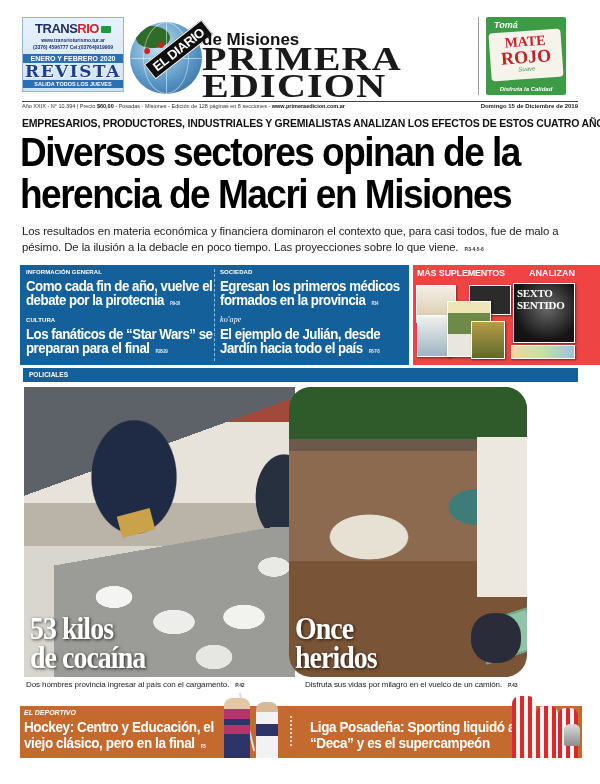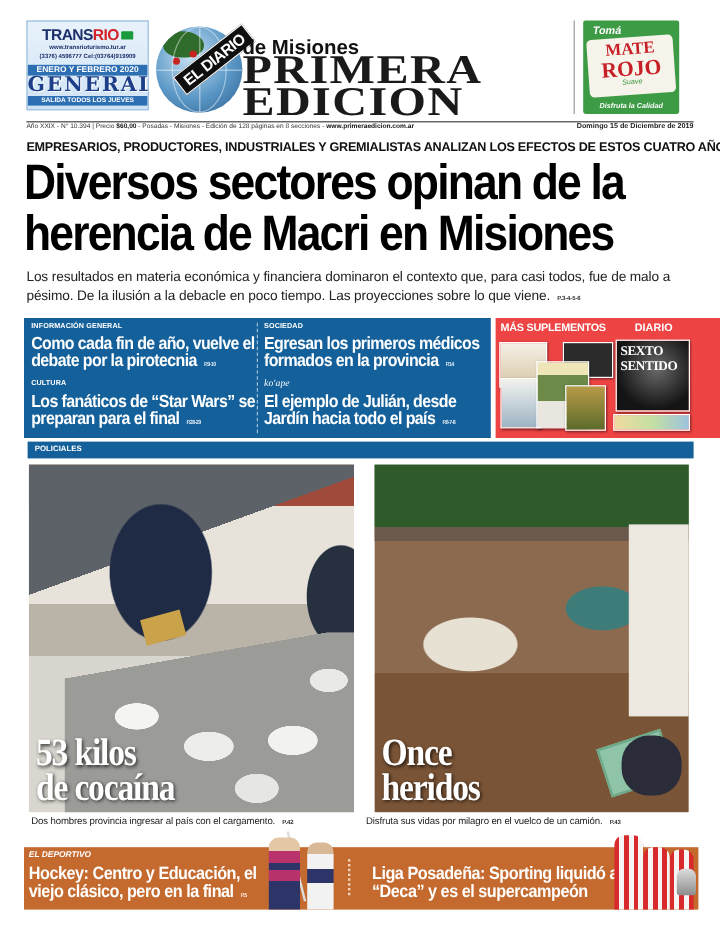--- a/index.html
+++ b/index.html
@@ -95,21 +95,21 @@
   .mag.m5 { left: 56px; top: 20px; width: 42px; height: 30px; background: #2b2b2b; }
   .mag.rev { left: 100px; top: 18px; width: 62px; height: 60px; background: radial-gradient(circle at 55% 40%, #6a6a6a, #141414 70%); }
   .rev-text { position: absolute; left: 104px; top: 22px; font-family: "Liberation Serif", serif; font-size: 11px; font-weight: bold; color: #fff; letter-spacing: -0.3px; }
   .mag.strip { left: 98px; top: 80px; width: 64px; height: 14px; background: linear-gradient(90deg, #f1d9a0, #c5e0a2, #9cc3dd); }
 
   
   .pol-bar { position: absolute; left: 23px; top: 368px; width: 555px; height: 14px; background: #14609a; }
   .pol-bar span { position: absolute; left: 6px; top: 3px; font-size: 6.5px; font-weight: bold; color: #fff; }
   .photo { position: absolute; top: 387px; height: 290px; overflow: hidden; font-family: Liberation Serif, serif; }
   .photo.p1 { left: 24px; width: 271px; }
-  .photo.p2 { left: 312px; width: 262px; }
+  .photo.p2 { left: 289px; width: 238px; border-radius: 22px; }
   .photo.p1 .bg {
     position: absolute; inset: 0;
     background:
       radial-gradient(ellipse 60px 80px at 110px 90px, #1f2a44 0 70%, transparent 72%),
       radial-gradient(ellipse 40px 60px at 260px 110px, #26303f 0 70%, transparent 72%),
       linear-gradient(160deg, #5d6168 0 28%, transparent 28%),
       linear-gradient(180deg, #a04a3c 0 12%, #e7e2da 12% 40%, #b9b3a8 40% 55%, #d9d6cf 55% 100%);
   }
   .photo.p1 .bags { position: absolute; left: 30px; right: 0; bottom: 0; height: 150px; background:
       radial-gradient(ellipse 30px 18px at 60px 70px, #f4f4f2 60%, transparent 62%),
@@ -160,21 +160,21 @@
 </head>
 <body>
 
 <div class="ad-left">
   <div class="brand">
     <span>TRANS</span><span class="rio">RIO</span><span class="flag"></span>
   </div>
   <div class="web">www.transrioturismo.tur.ar</div>
   <div class="web">(3376) 4596777  Cel:(03764)919909</div>
   <div class="band">ENERO Y FEBRERO 2020</div>
-  <div class="dest">GENERAL</div>
+  <div class="dest">REVISTA</div>
   <div class="sub">SALIDA TODOS LOS JUEVES</div>
 </div>
 
 <div class="globe">
   <div class="deco"></div>
   <div class="bulb" style="left:28px;top:20px;"></div>
   <div class="bulb" style="left:14px;top:26px;"></div>
   <div class="ring"></div>
   <div class="meridian"></div>
   <div class="eq"></div>
@@ -232,21 +232,21 @@
     </div>
     <div class="section-label kosape" style="left:2px;top:50px;">ko'ape</div>
     <div class="index-head" style="left:2px;top:62px;width:186px;">
       <span>El ejemplo de Julián, desde Jardín hacia todo el país</span><span class="pageref">P.6-7-8</span>
     </div>
   </div>
 </div>
 
 <div class="sup-panel">
   <div class="sup-title">MÁS SUPLEMENTOS</div>
-  <div class="rev-title">DIARIO</div>
+  <div class="rev-title">ANALIZAN</div>
   <div class="mag m1"></div>
   <div class="mag m5"></div>
   <div class="mag m2"></div>
   <div class="mag m3"></div>
   <div class="mag m4"></div>
   <div class="mag rev"></div>
   <div class="rev-text">SEXTO SENTIDO</div>
   <div class="mag strip"></div>
 </div>
 

